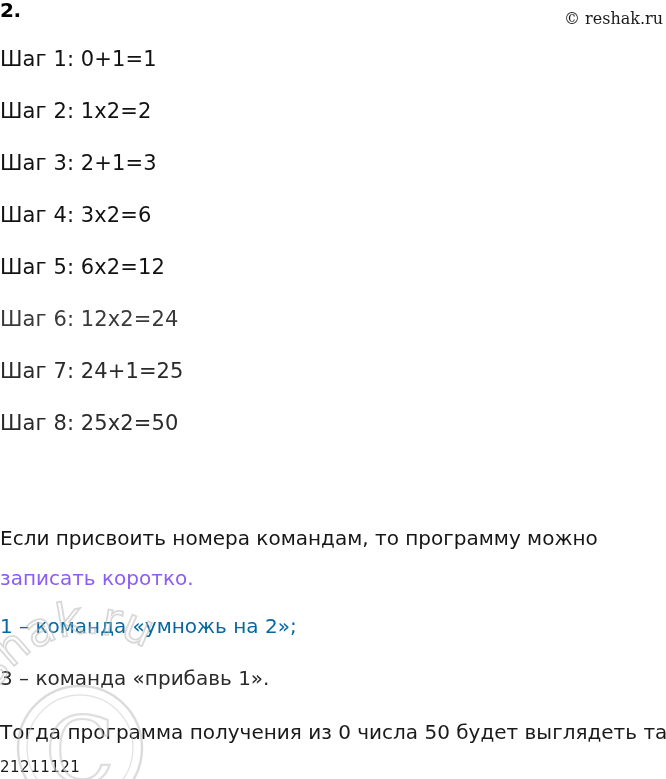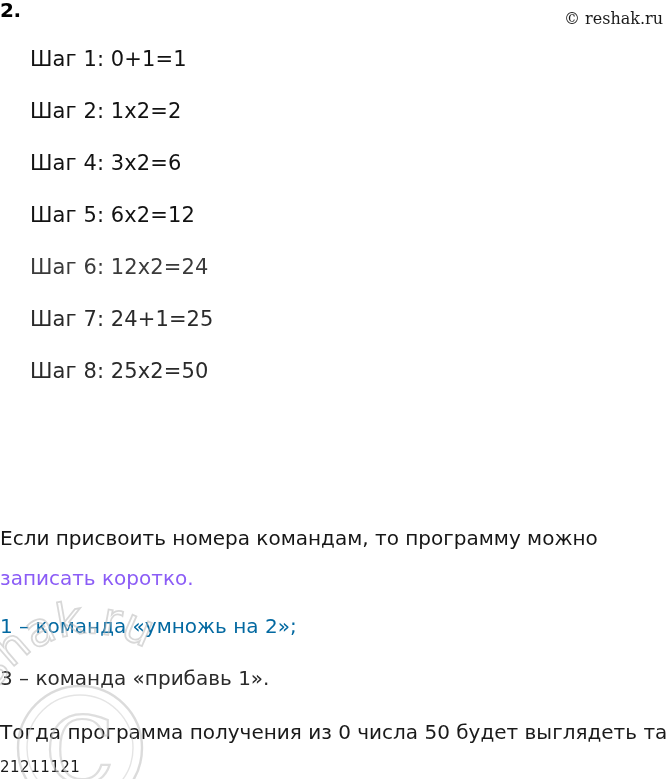--- a/index.html
+++ b/index.html
@@ -52,21 +52,20 @@
     white-space: nowrap;
     margin-top: 8px;
   }
 
   
   .steps {
     position: absolute;
     left: 0px;
     top: 46px;
     width: 400px;
-    padding-left: 30px;
   }
   .step-line {
     height: 52px;
     font-size: 21px;
     line-height: 26px;
     letter-spacing: 0.1px;
     white-space: nowrap;
     color: #121212;
   }
   
@@ -137,20 +136,21 @@
 <div class="page">
 
   <div class="header">
     <div class="task-number">2.</div>
     <div class="attribution">© reshak.ru</div>
   </div>
 
   <div class="steps">
     <div class="step-line">Шаг 1: 0+1=1</div>
     <div class="step-line">Шаг 2: 1x2=2</div>
+    <div class="step-line">Шаг 3: 2+1=3</div>
     <div class="step-line">Шаг 4: 3x2=6</div>
     <div class="step-line">Шаг 5: 6x2=12</div>
     <div class="step-line fade-b">Шаг 6: 12x2=24</div>
     <div class="step-line fade-a">Шаг 7: 24+1=25</div>
     <div class="step-line fade-a">Шаг 8: 25x2=50</div>
   </div>
 
   <div class="para-justified">
     <span class="l1">Если присвоить номера командам, то программу можно</span><br>
     <span class="l2">записать коротко.</span>

